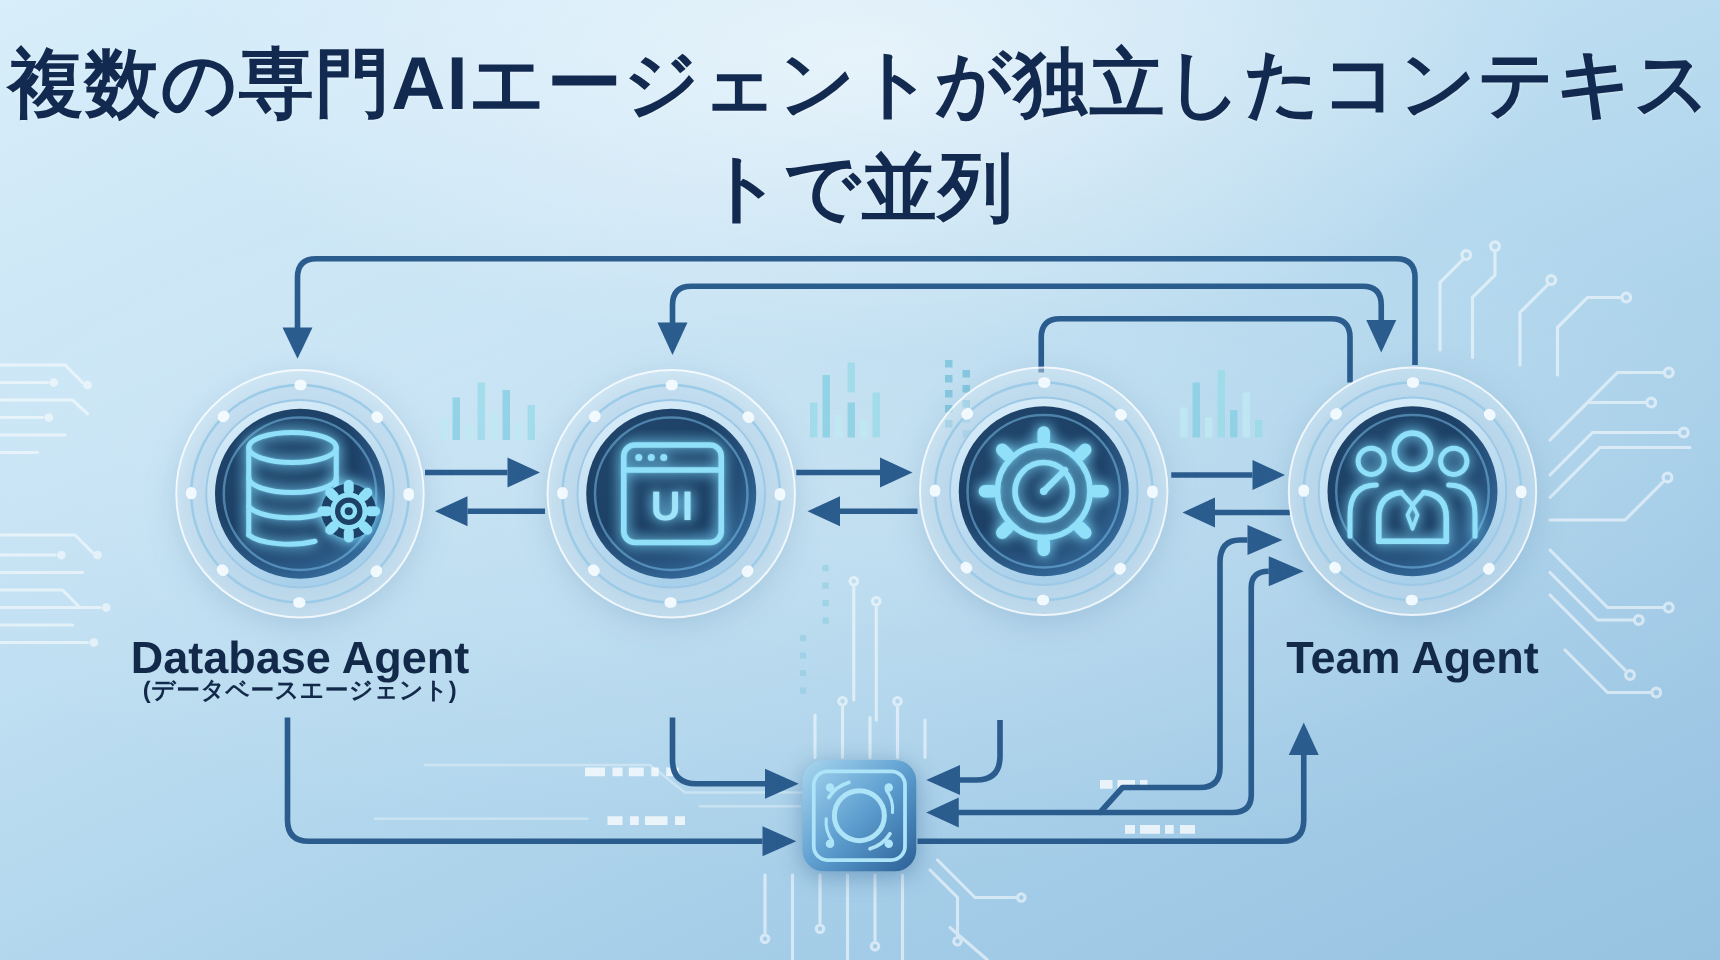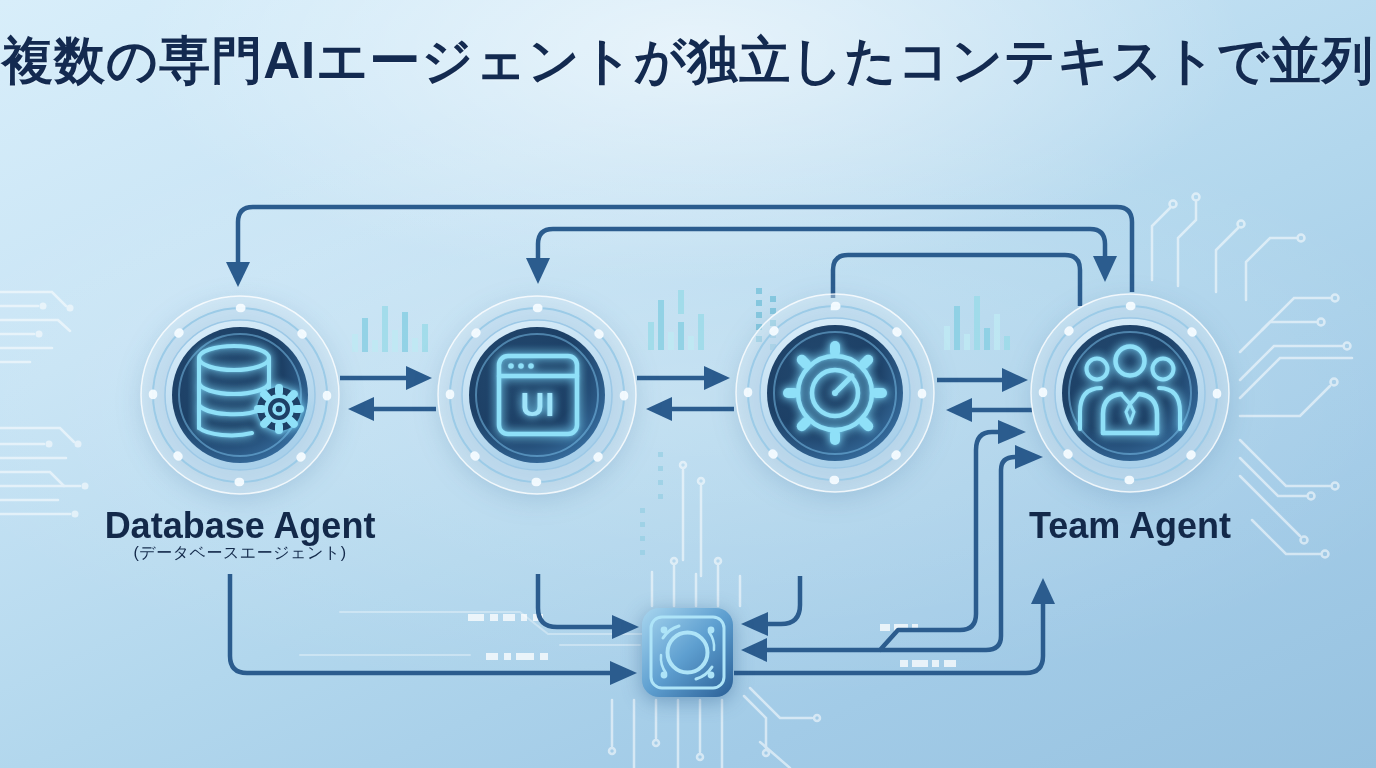--- a/index.html
+++ b/index.html
@@ -7,26 +7,26 @@
     position:relative;width:1376px;height:768px;overflow:hidden;
     font-family:"Liberation Sans","DejaVu Sans",sans-serif;
     background:
       radial-gradient(ellipse 900px 380px at 50% 6%, rgba(255,255,255,.55), rgba(255,255,255,0) 62%),
       radial-gradient(ellipse 1100px 420px at 50% 52%, rgba(255,255,255,.20), rgba(255,255,255,0) 72%),
       linear-gradient(155deg,#d8eefa 0%,#c8e4f5 28%,#b2d7ed 55%,#a2cbe7 78%,#97c2e0 100%);
   }
   .art{position:absolute;left:0;top:0;}
   .title{
     position:absolute;top:26px;left:0;width:1376px;text-align:center;
-    color:#132a50;font-weight:bold;font-size:51px;line-height:1.38;letter-spacing:1px;
+    color:#132a50;font-weight:bold;font-size:60px;line-height:1.38;letter-spacing:1px;
     text-shadow:0 1px 2px rgba(255,255,255,.35);
   }
   .agent-label{position:absolute;width:320px;text-align:center;color:#13294a;top:511px;}
   .agent-label .en{display:block;font-size:36px;font-weight:bold;line-height:30px;}
-  .agent-label .ja{display:block;font-size:16px;font-weight:normal;line-height:24px;letter-spacing:.5px;}
+  .agent-label .ja{display:block;font-size:19px;font-weight:bold;line-height:24px;letter-spacing:.5px;}
   .glow{filter:drop-shadow(0 0 5px rgba(125,215,248,.85)) drop-shadow(0 0 1px rgba(125,215,248,.6));}
   .nodeshadow{filter:drop-shadow(0 6px 12px rgba(40,90,140,.28));}
   .chipglow{filter:drop-shadow(0 4px 10px rgba(25,75,125,.38));}
 </style>
 </head>
 <body>
 
 <div class="stage">
 
   <svg class="art" width="1376" height="768" viewBox="0 0 1376 768">

